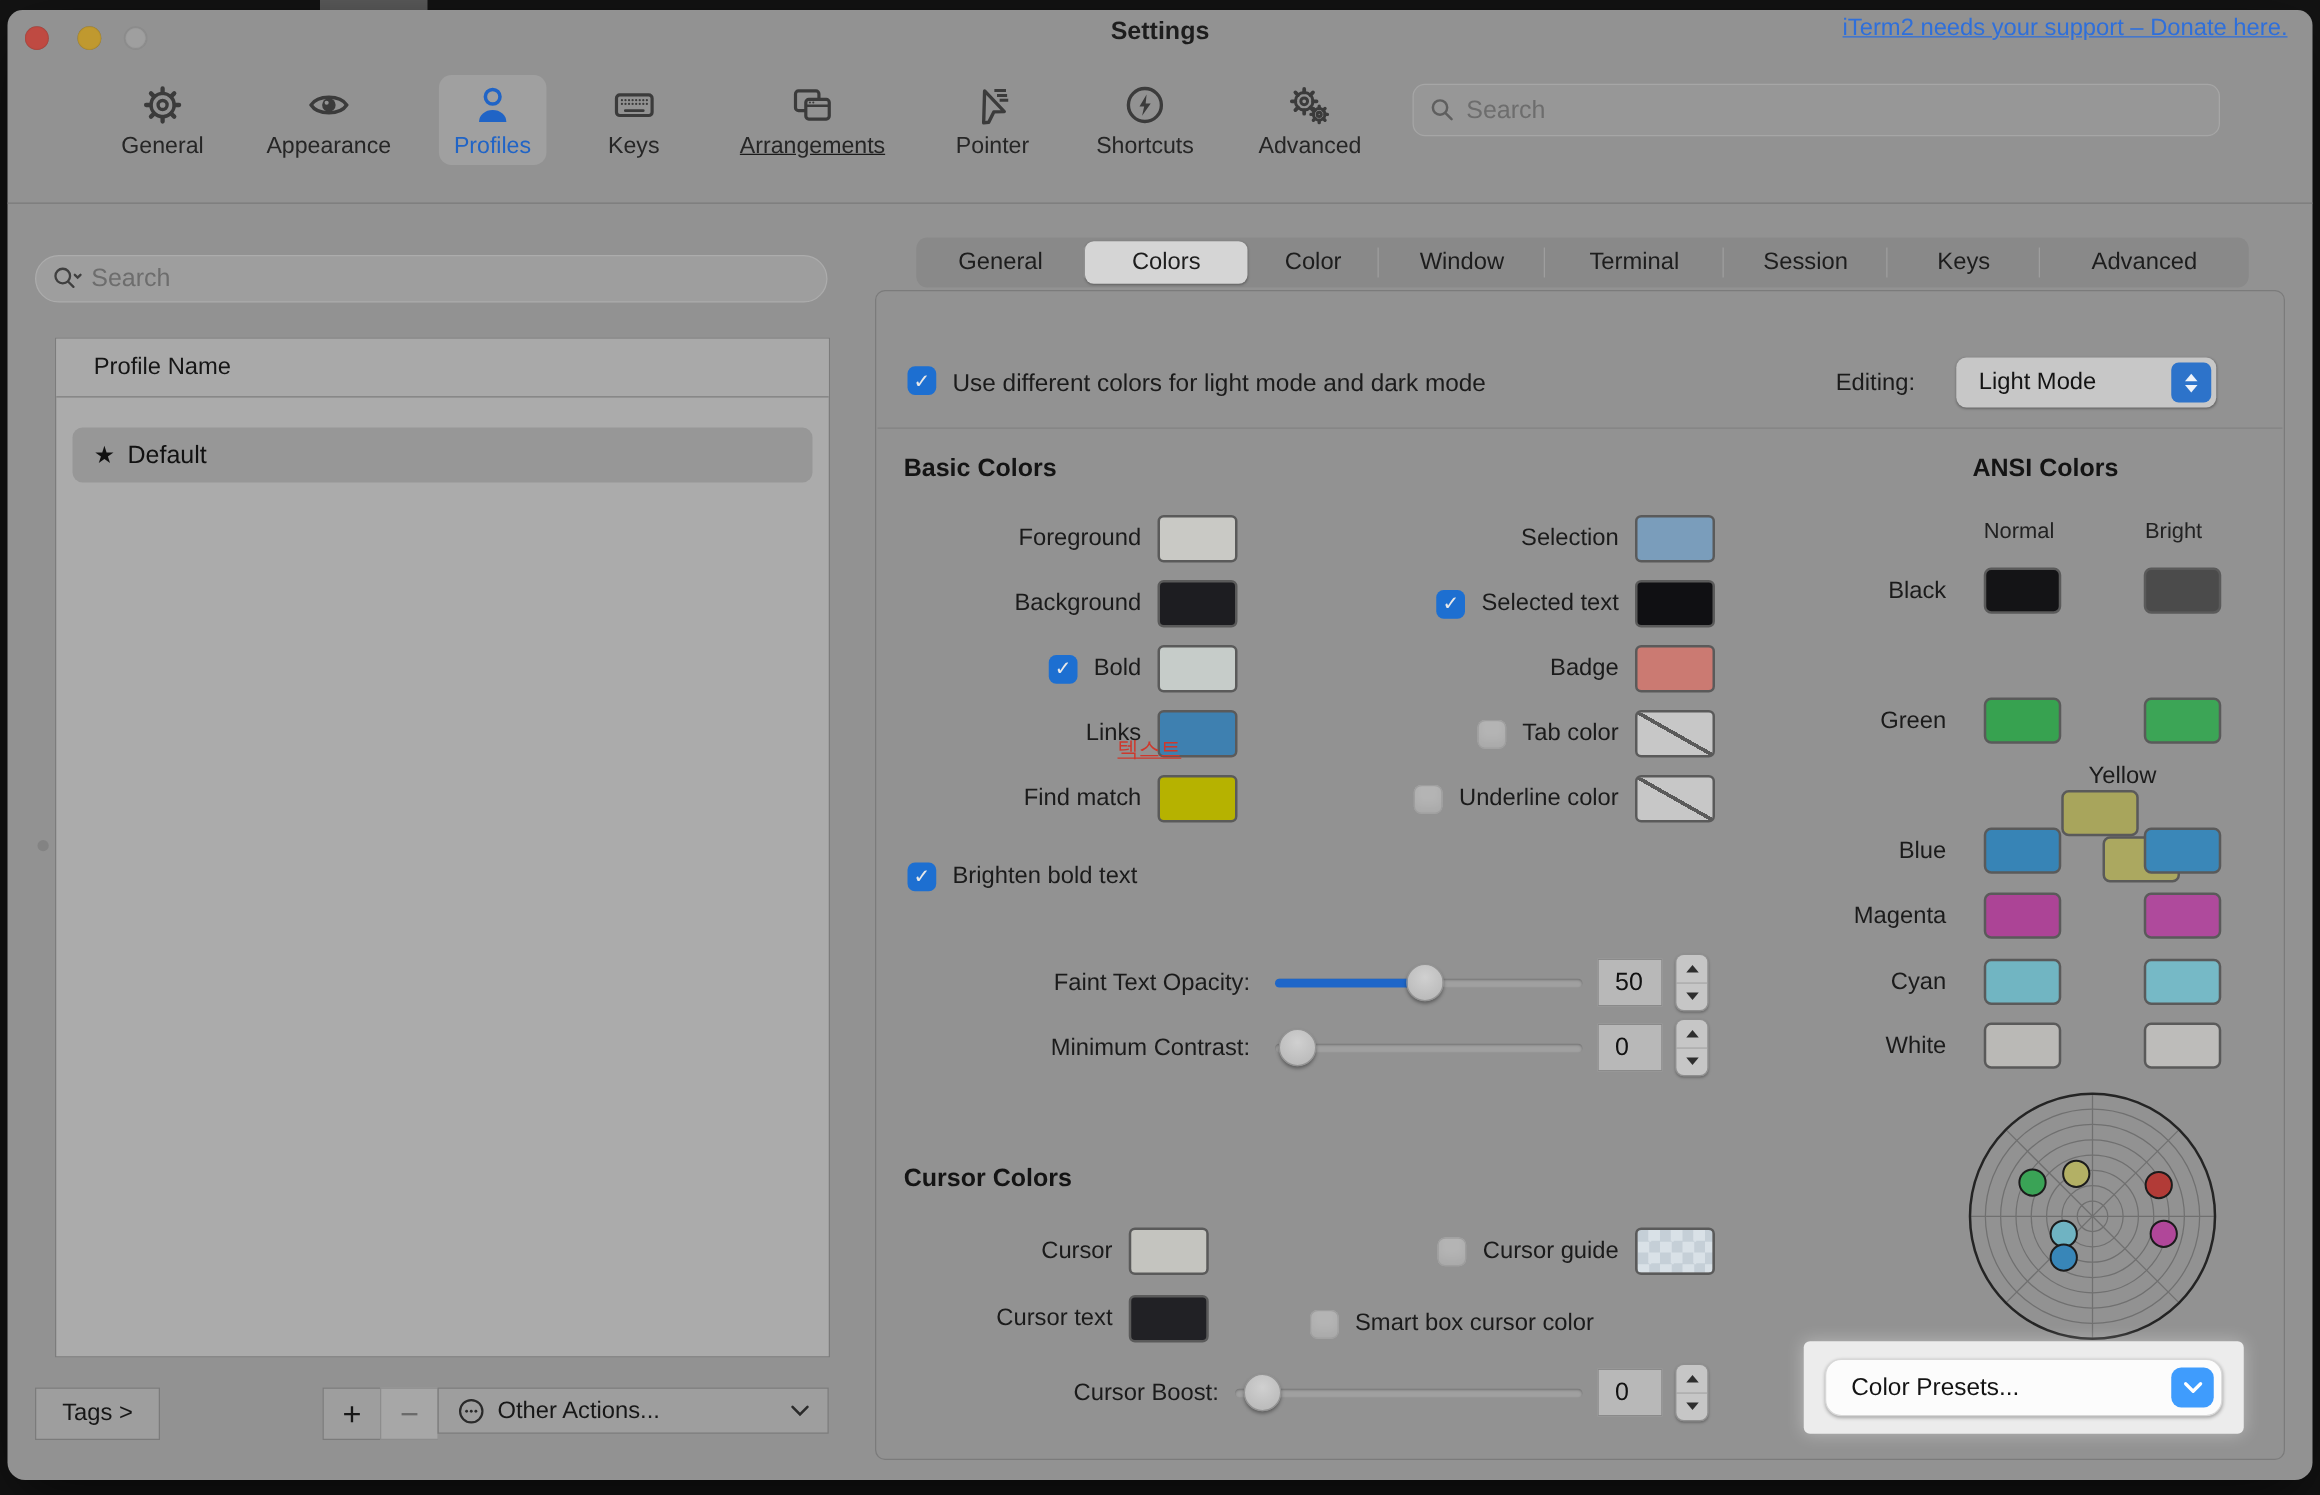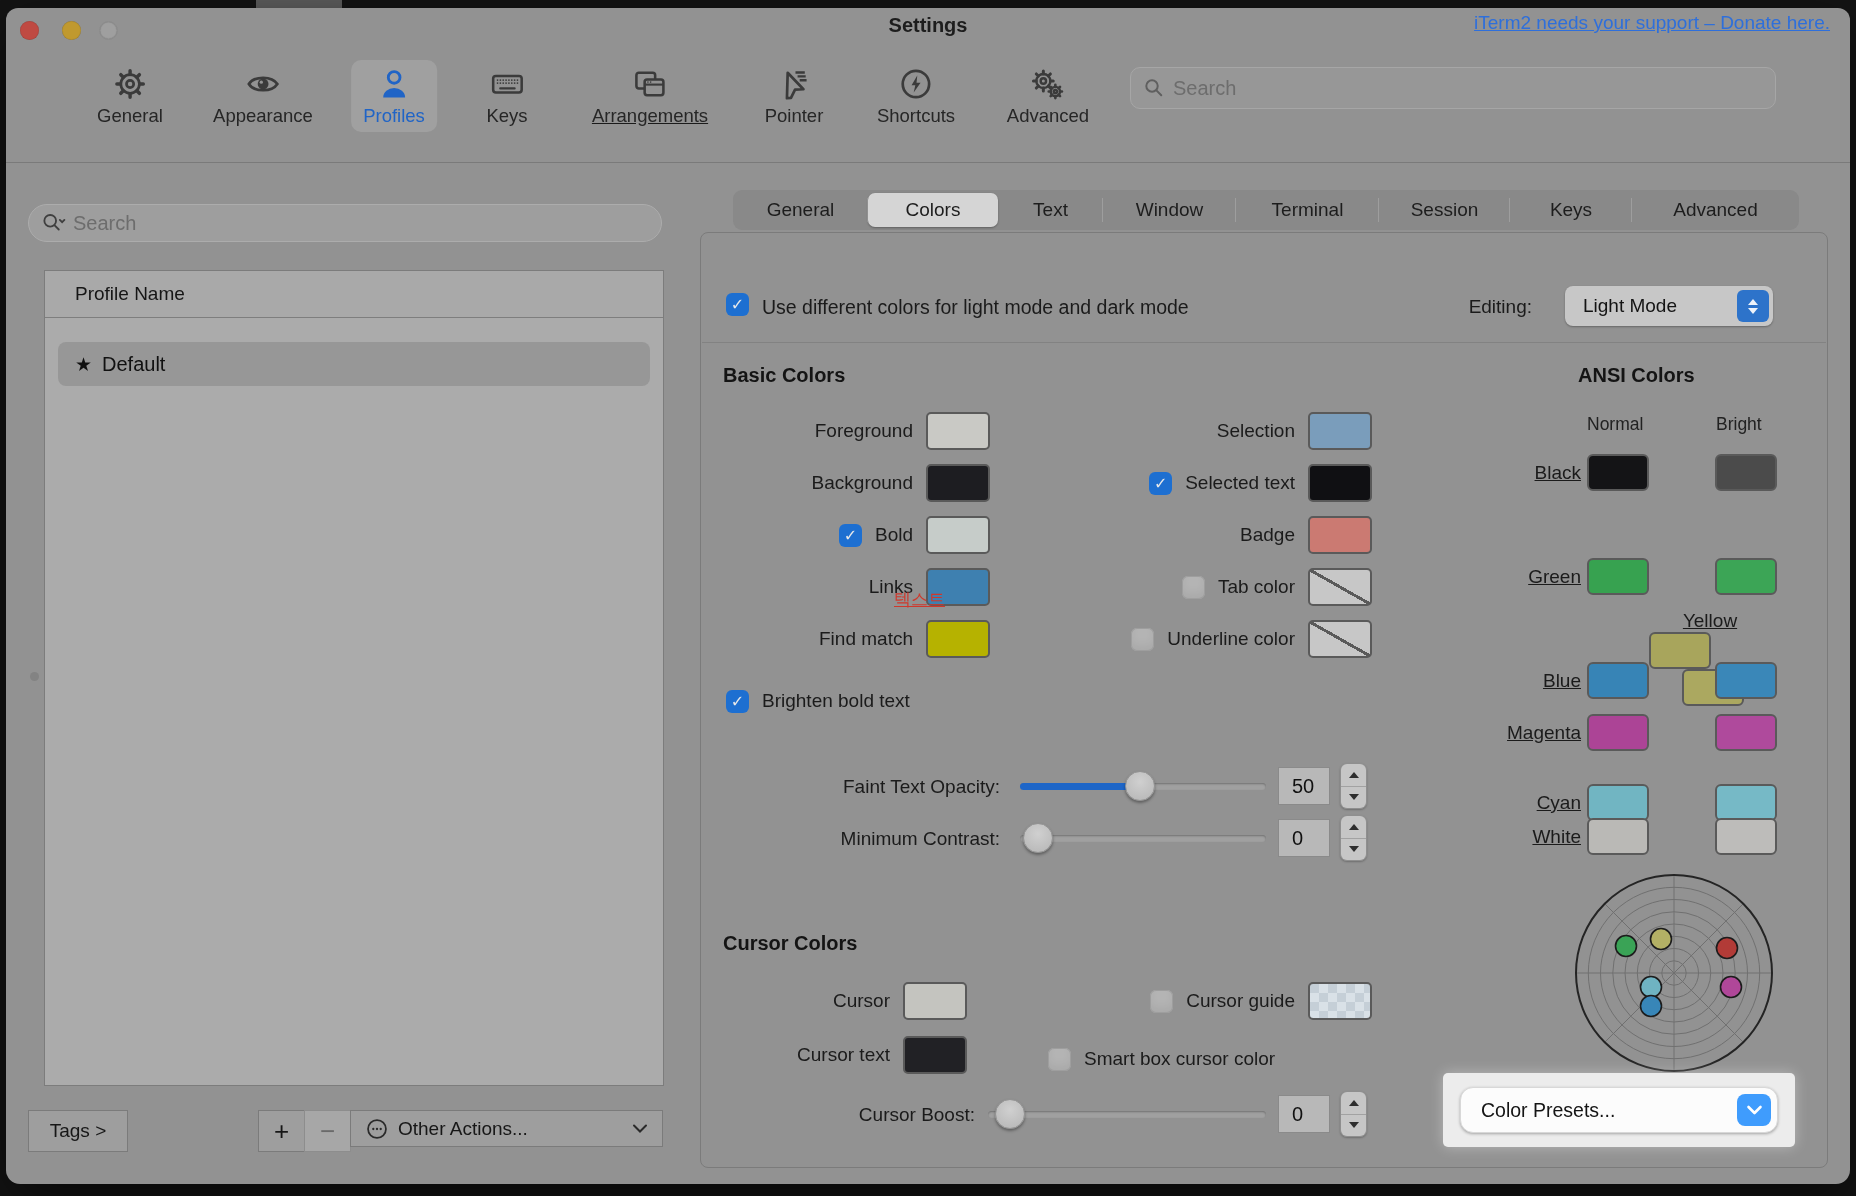--- a/index.html
+++ b/index.html
@@ -82,21 +82,21 @@
   .cb.off { background:#b4b4b4; box-shadow:inset 0 0 0 1px #9e9e9e, inset 0 -6px 8px rgba(0,0,0,.06); }
 
   .well { width:64px; height:38px; border:2px solid #5a5a5a; border-radius:5px; flex:none; background:#c7c7c7; }
   .well.empty { background:
       linear-gradient(to top right, rgba(0,0,0,0) 47.5%, #5a5a5a 47.5%, #5a5a5a 52.5%, rgba(0,0,0,0) 52.5%), #c7c7c7; }
   .well.checker { background:
       repeating-conic-gradient(#d9e1e7 0% 25%, #c5cfd7 0% 50%); background-size:18px 18px; }
 
   .row { position:absolute; display:flex; align-items:center; justify-content:flex-end; gap:13px; height:38px; } 
   .arow { position:absolute; right:79px; display:flex; align-items:center; height:37px; }
-  .arow .lbl { margin-right:6px;text-decoration:underline; }
+  .arow .lbl { margin-right:30px; }
   .aw { width:62px; height:37px; margin-right:66px; }
   .aw2 { width:62px; height:37px; margin-right:0; }
   .well.aw, .well.aw2 { border-radius:6px; }
 
   .track { position:absolute; height:7px; border-radius:4px; background:#a0a0a0;
            box-shadow:inset 0 1px 2px rgba(0,0,0,.3); }
   .fill { height:100%; border-radius:4px; background:#1e66c8; }
   .thumb { position:absolute; width:30px; height:30px; border-radius:50%;
            background:radial-gradient(circle at 50% 35%, #d0d0d0, #b5b5b5);
            border:1px solid #939393; box-shadow:0 2px 3px rgba(0,0,0,.35); }
@@ -314,21 +314,21 @@
   <div class="groupbox"></div>
 
   <div class="tabbar">
     <div class="seg" style="width:135px">
         <span>General</span>
       </div>
     <div class="seg sel" style="width:130px">
         <span>Colors</span>
       </div>
     <div class="seg" style="width:105px">
-        <span>Text</span>
+        <span>Color</span>
       </div>
     <div class="seg" style="width:133px">
         <span>Window</span>
       </div>
     <div class="seg" style="width:143px">
         <span>Terminal</span>
       </div>
     <div class="seg" style="width:131px">
         <span>Session</span>
       </div>
@@ -429,21 +429,21 @@
   <div class="arow" style="top:662px;">
     <span class="lbl">Blue</span>
     <div class="well aw" style="background-color: rgb(55, 132, 182);"></div>
     <div class="well aw2" style="background-color: rgb(58, 135, 184);"></div>
   </div>
   <div class="arow" style="top:714px;">
     <span class="lbl">Magenta</span>
     <div class="well aw" style="background-color: rgb(172, 68, 150);"></div>
     <div class="well aw2" style="background-color: rgb(175, 74, 156);"></div>
   </div>
-  <div class="arow" style="top:784px;">
+  <div class="arow" style="top:767px;">
     <span class="lbl">Cyan</span>
     <div class="well aw" style="background-color: rgb(113, 181, 194);"></div>
     <div class="well aw2" style="background-color: rgb(118, 185, 198);"></div>
   </div>
   <div class="arow" style="top:818px;">
     <span class="lbl">White</span>
     <div class="well aw" style="background-color: rgb(186, 185, 182);"></div>
     <div class="well aw2" style="background-color: rgb(189, 188, 186);"></div>
   </div>
 

